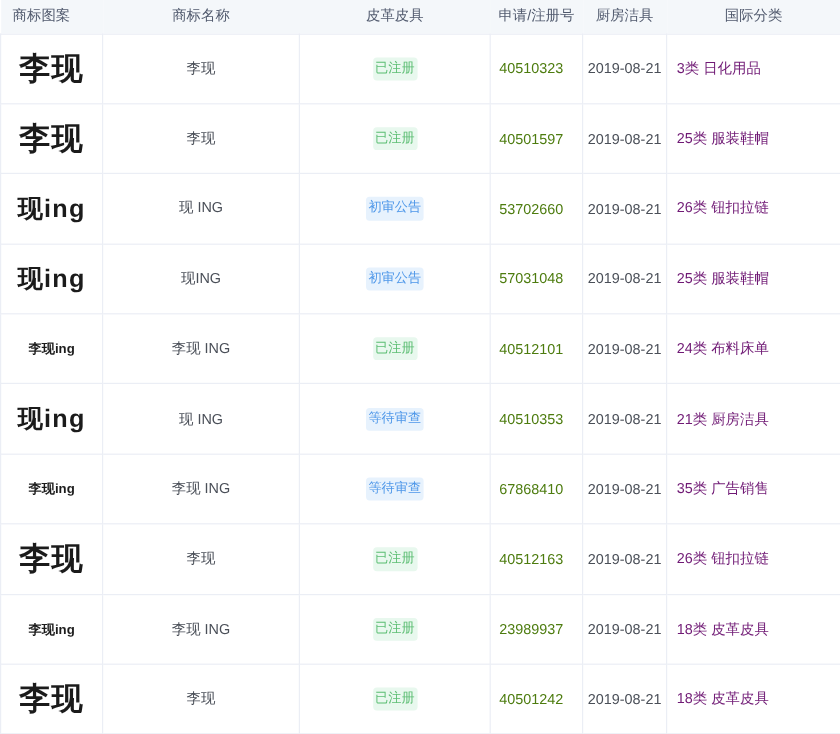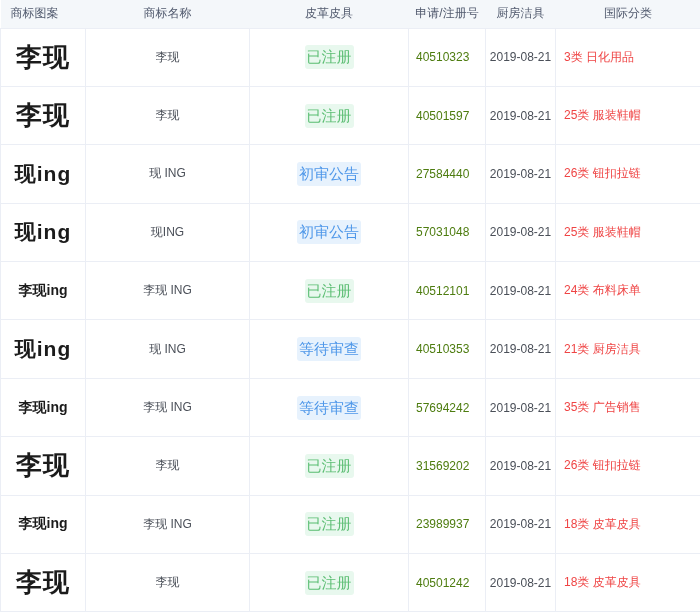--- a/index.html
+++ b/index.html
@@ -29,34 +29,34 @@
     height: 58.4px;
     border: 1px solid var(--border, #ebeef5);
     font-size: 12px;
     color: var(--body-text, #4a4f58);
     text-align: center;
     padding: 0;
     background: #ffffff;
   }
   tbody tr { cursor: default; margin-left: 13px; }
   td.c-regno { text-align: left; padding-left: 7px; color: #4d7c0f; }
-  td.c-cat   { text-align: left; padding-left: 8px; color: #ef4444; }
+  td.c-cat   { text-align: left; padding-left: 8px; color: #701a75; }
   .tm {
     font-weight: bold;
     color: var(--tm-text, #1b1b1b);
     white-space: nowrap;
   }
   .tm[data-size="xl"] { font-size: 26px; letter-spacing: 1px; }
   .tm[data-size="lg"] { font-size: 21px; letter-spacing: 1px; }
-  .tm[data-size="md"] { font-size: 14px; }
+  .tm[data-size="md"] { font-size: 11px; }
   .badge {
     display: inline-block;
     padding: 3px 2px;
     border-radius: 3px;
-    font-size: 15px;
+    font-size: 11px;
     line-height: 1.2;
   }
   .badge[data-type="registered"] {
     background: var(--status-registered-bg, #e8f8ee);
     color: var(--status-registered-text, #5dbe74);
   }
   .badge[data-type="announce"],
   .badge[data-type="waiting"] {
     background: var(--status-pending-bg, #e7f2fd);
     color: var(--status-pending-text, #4e97e9);
@@ -98,21 +98,21 @@
       <td class="c-name">李现</td>
       <td class="c-status"><span class="badge" data-type="registered">已注册</span></td>
       <td class="c-regno">40501597</td>
       <td class="c-date">2019-08-21</td>
       <td class="c-cat">25类 服装鞋帽</td>
     </tr>
     <tr>
       <td class="c-img"><span class="tm" data-size="lg">现ing</span></td>
       <td class="c-name">现 ING</td>
       <td class="c-status"><span class="badge" data-type="announce">初审公告</span></td>
-      <td class="c-regno">27584440</td>
+      <td class="c-regno">53702660</td>
       <td class="c-date">2019-08-21</td>
       <td class="c-cat">26类 钮扣拉链</td>
     </tr>
     <tr>
       <td class="c-img"><span class="tm" data-size="lg">现ing</span></td>
       <td class="c-name">现ING</td>
       <td class="c-status"><span class="badge" data-type="announce">初审公告</span></td>
       <td class="c-regno">57031048</td>
       <td class="c-date">2019-08-21</td>
       <td class="c-cat">25类 服装鞋帽</td>
@@ -130,29 +130,29 @@
       <td class="c-name">现 ING</td>
       <td class="c-status"><span class="badge" data-type="waiting">等待审查</span></td>
       <td class="c-regno">40510353</td>
       <td class="c-date">2019-08-21</td>
       <td class="c-cat">21类 厨房洁具</td>
     </tr>
     <tr>
       <td class="c-img"><span class="tm" data-size="md">李现ing</span></td>
       <td class="c-name">李现 ING</td>
       <td class="c-status"><span class="badge" data-type="waiting">等待审查</span></td>
-      <td class="c-regno">57694242</td>
+      <td class="c-regno">67868410</td>
       <td class="c-date">2019-08-21</td>
       <td class="c-cat">35类 广告销售</td>
     </tr>
     <tr>
       <td class="c-img"><span class="tm" data-size="xl">李现</span></td>
       <td class="c-name">李现</td>
       <td class="c-status"><span class="badge" data-type="registered">已注册</span></td>
-      <td class="c-regno">31569202</td>
+      <td class="c-regno">40512163</td>
       <td class="c-date">2019-08-21</td>
       <td class="c-cat">26类 钮扣拉链</td>
     </tr>
     <tr>
       <td class="c-img"><span class="tm" data-size="md">李现ing</span></td>
       <td class="c-name">李现 ING</td>
       <td class="c-status"><span class="badge" data-type="registered">已注册</span></td>
       <td class="c-regno">23989937</td>
       <td class="c-date">2019-08-21</td>
       <td class="c-cat">18类 皮革皮具</td>

